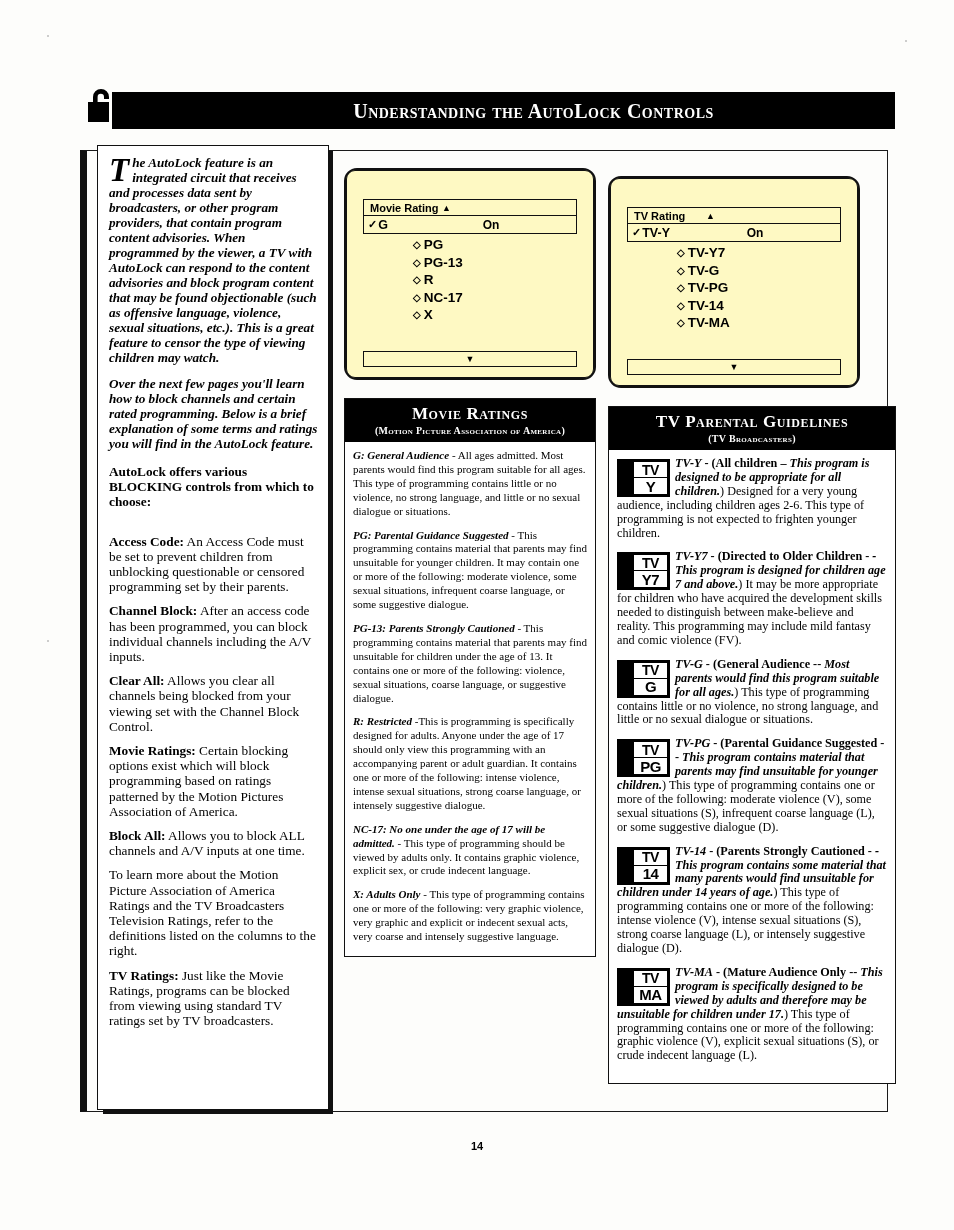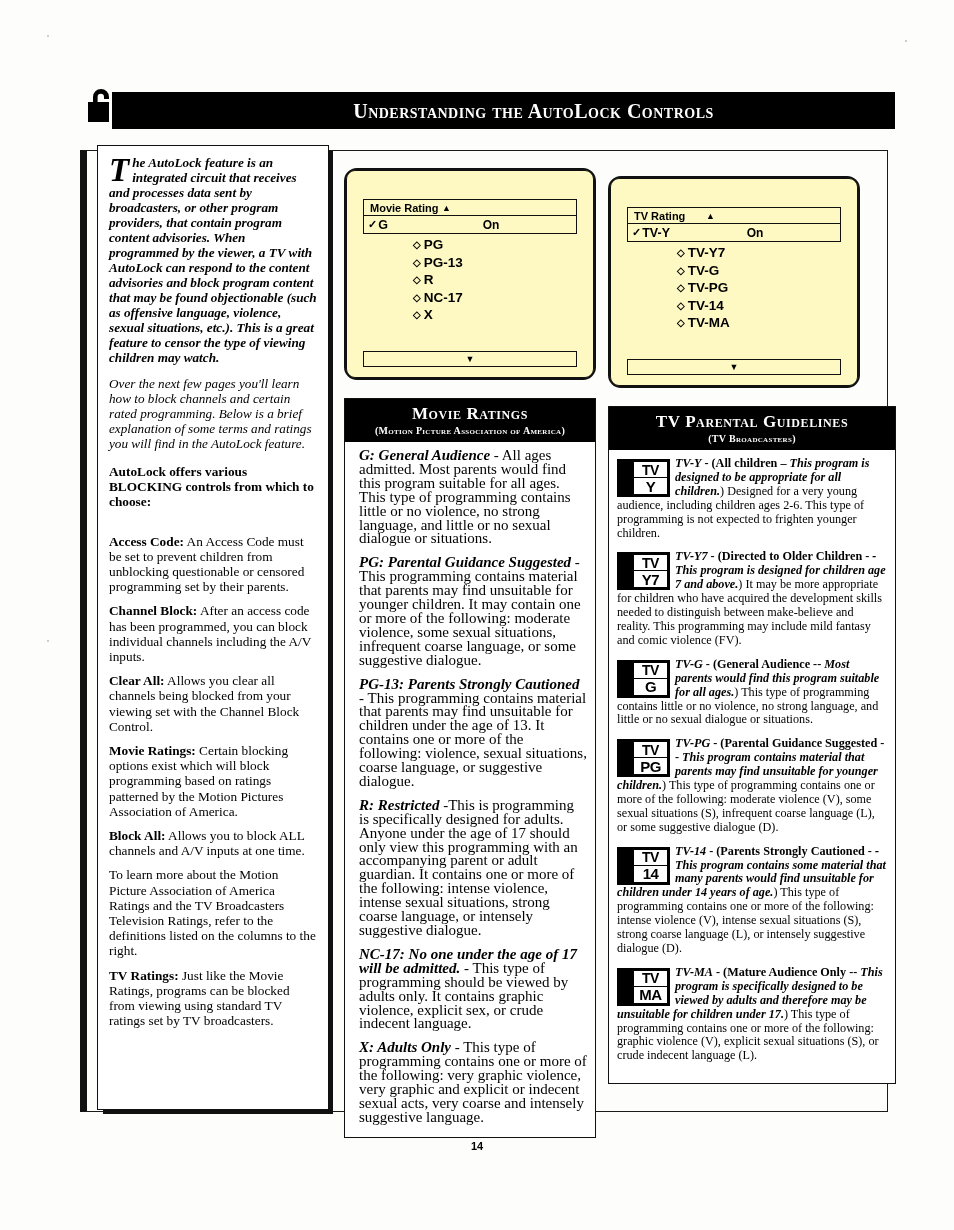--- a/index.html
+++ b/index.html
@@ -42,21 +42,21 @@
   }
   .intro{
     font-style:italic;font-weight:700;font-size:13.2px;line-height:15.0px;
     text-align:left;margin:0 0 11px 0;
   }
   .intro .dropcap{
     float:left;font-size:33px;line-height:26px;font-style:italic;font-weight:700;
     padding:2px 3px 0 0;
   }
   .intro2{
-    font-style:italic;font-weight:400;font-size:13.2px;line-height:15.0px;
+    font-style:italic;font-weight:700;font-size:13.2px;line-height:15.0px;
     margin:0 0 13px 0;
   }
   .lpara{
     font-size:13.3px;line-height:15.2px;margin:0 0 9px 0;text-align:left;
   }
   .lpara b{font-weight:700;}
   .lhead{font-size:13.3px;line-height:15.2px;font-weight:700;margin:0 0 24px 0;}
 
   
   #mid-col{position:absolute;left:344px;top:168px;width:252px;}
@@ -106,21 +106,21 @@
   .defbox-head{background:#000;color:#fff;text-align:center;padding:5px 2px 5px;}
   .defbox-head .h1{
     font-family:"Liberation Serif", serif;font-size:17px;font-weight:700;
     font-variant:small-caps;letter-spacing:.6px;line-height:20px;
   }
   .defbox-head .h2{
     font-family:"Liberation Serif", serif;font-size:10px;font-weight:700;
     font-variant:small-caps;letter-spacing:.3px;line-height:13px;
   }
   .defbox-body{padding:7px 8px 10px 8px;}
-  .rpara{font-size:15px;line-height:13.9px;margin:0 0 10px 6px;text-align:left;}
+  .rpara{font-size:11px;line-height:13.9px;margin:0 0 10px 0;text-align:left;}
   .rpara:last-child{margin-bottom:2px;}
   .rpara .lead{font-weight:700;font-style:italic;}
 
   
   .tvitem{position:relative;margin:0 0 10px 0;min-height:40px;}
   .tvicon{
     float:left;width:37px;height:36px;background:#000;color:#fff;
     margin:2px 5px 1px 0;
     display:flex;flex-direction:column;align-items:center;justify-content:center;
     font-family:"Liberation Sans", sans-serif;font-weight:700;line-height:1;

